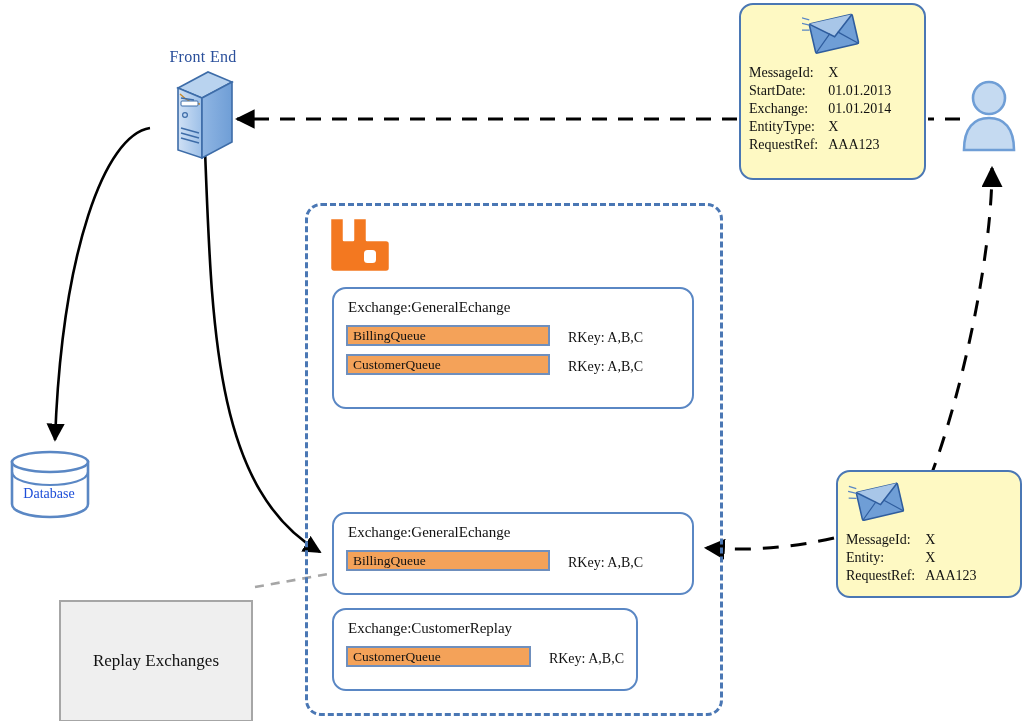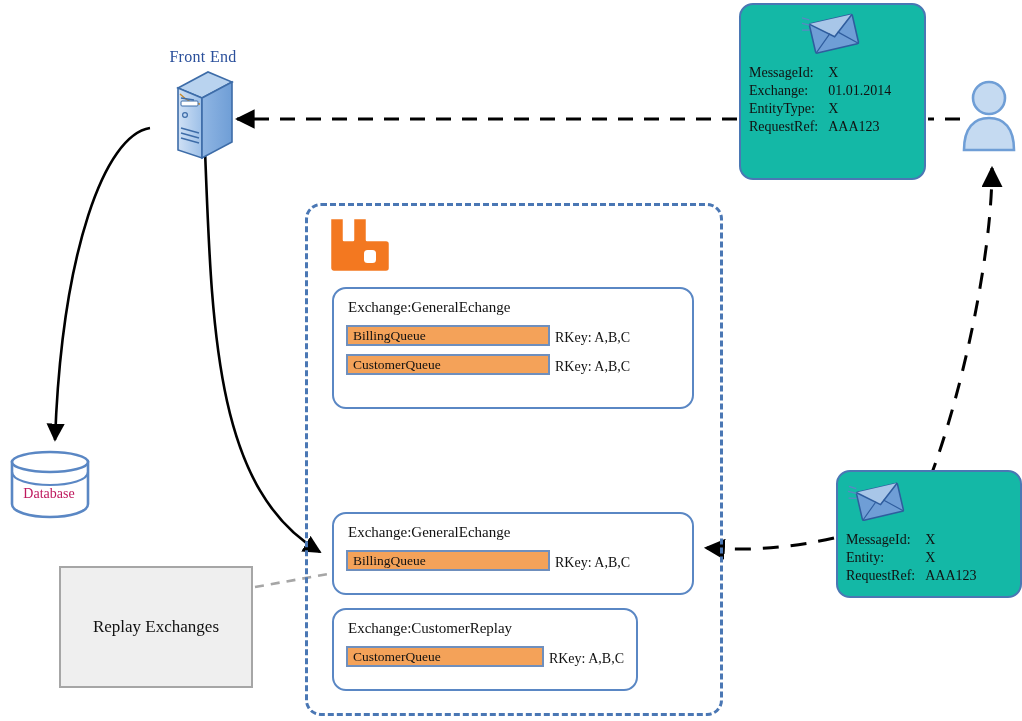--- a/index.html
+++ b/index.html
@@ -40,26 +40,26 @@
 
   
   #database-node { left: 8px; top: 448px; width: 90px; }
   .db-icon { display: block; }
   .db-label {
     position: absolute;
     left: 0; top: 38px;
     width: 82px;
     text-align: center;
     font-size: 14px;
-    color: #be185d;
+    color: #1d4ed8;
   }
 
   
   #replay-exchanges-node {
-    left: 59px; top: 566px;
+    left: 59px; top: 600px;
     width: 194px; height: 122px;
     background: #efefef;
     border: 2px solid #a6a6a6;
     box-sizing: border-box;
     display: flex;
     align-items: center;
     justify-content: center;
   }
   .gray-box-label { font-size: 17px; color: #111; }
 
@@ -112,30 +112,30 @@
     border: 2px solid #6f8fbd;
     box-sizing: border-box;
     display: flex;
     align-items: center;
     padding-left: 5px;
     font-size: 13.5px;
     color: #111;
     white-space: nowrap;
   }
   .rkey-label {
-    margin-left: 5px;
+    margin-left: 18px;
     font-size: 14px;
     color: #111;
     white-space: nowrap;
   }
 
   
   .message-card {
     position: absolute;
-    background: #14b8a6;
+    background: #fef9c3;
     border: 2px solid #4a77b4;
     border-radius: 14px;
     box-sizing: border-box;
     z-index: 4;
   }
   #message-request { left: 739px; top: 3px; width: 187px; height: 177px; }
   #message-replay  { left: 836px; top: 470px; width: 186px; height: 128px; }
 
   .envelope-wrap { text-align: center; padding-top: 6px; }
   #message-replay .envelope-wrap { text-align: left; padding-left: 10px; padding-top: 8px; }
@@ -275,20 +275,24 @@
         </g>
       </svg>
     </div>
     <table class="kv-table">
       <tbody>
           <tr>
         <td class="kv-key">MessageId:</td>
         <td>X</td>
       </tr>
       <tr>
+        <td class="kv-key">StartDate:</td>
+        <td>01.01.2013</td>
+      </tr>
+      <tr>
         <td class="kv-key">Exchange:</td>
         <td>01.01.2014</td>
       </tr>
       <tr>
         <td class="kv-key">EntityType:</td>
         <td>X</td>
       </tr>
       <tr>
         <td class="kv-key">RequestRef:</td>
         <td>AAA123</td>

